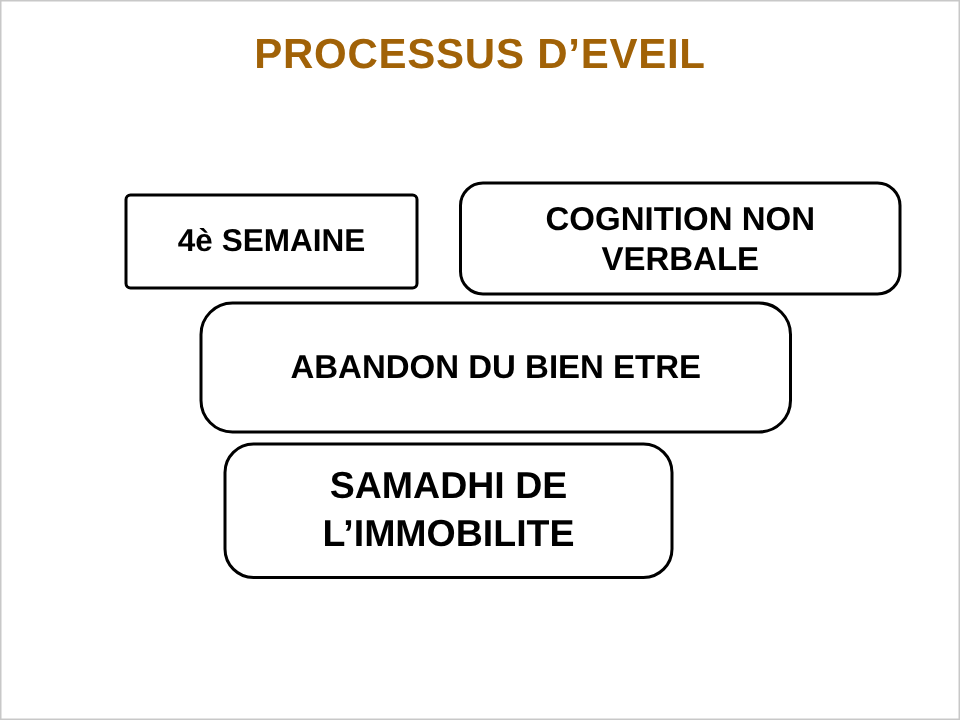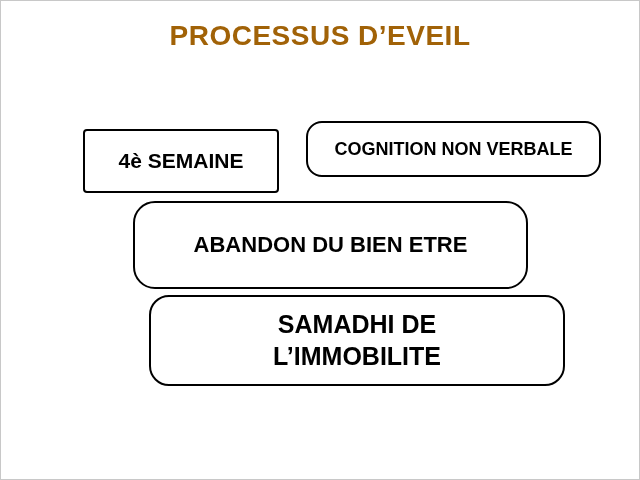--- a/index.html
+++ b/index.html
@@ -52,37 +52,37 @@
     top: 128px;
     width: 196px;
     height: 64px;
     border-radius: 4px;
     font-size: 21px;
   }
   .box-cognition {
     left: 305px;
     top: 120px;
     width: 295px;
-    height: 56px;
+    height: 76px;
     border-radius: 16px;
-    font-size: 18px;
+    font-size: 22px;
     padding: 0 14px;
   }
   .box-abandon {
     left: 132px;
     top: 200px;
     width: 395px;
     height: 88px;
     border-radius: 22px;
     font-size: 22px;
   }
   .box-samadhi {
     left: 148px;
     top: 294px;
-    width: 416px;
+    width: 300px;
     height: 91px;
     border-radius: 20px;
     font-size: 25px;
     padding: 0 40px;
   }
 </style>
 </head>
 <body>
 
 <div class="slide">

